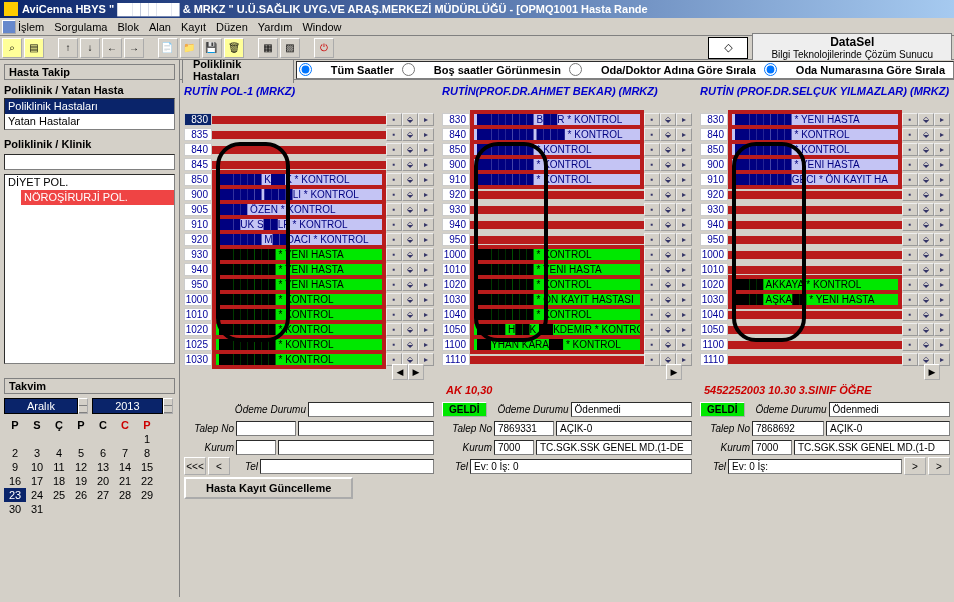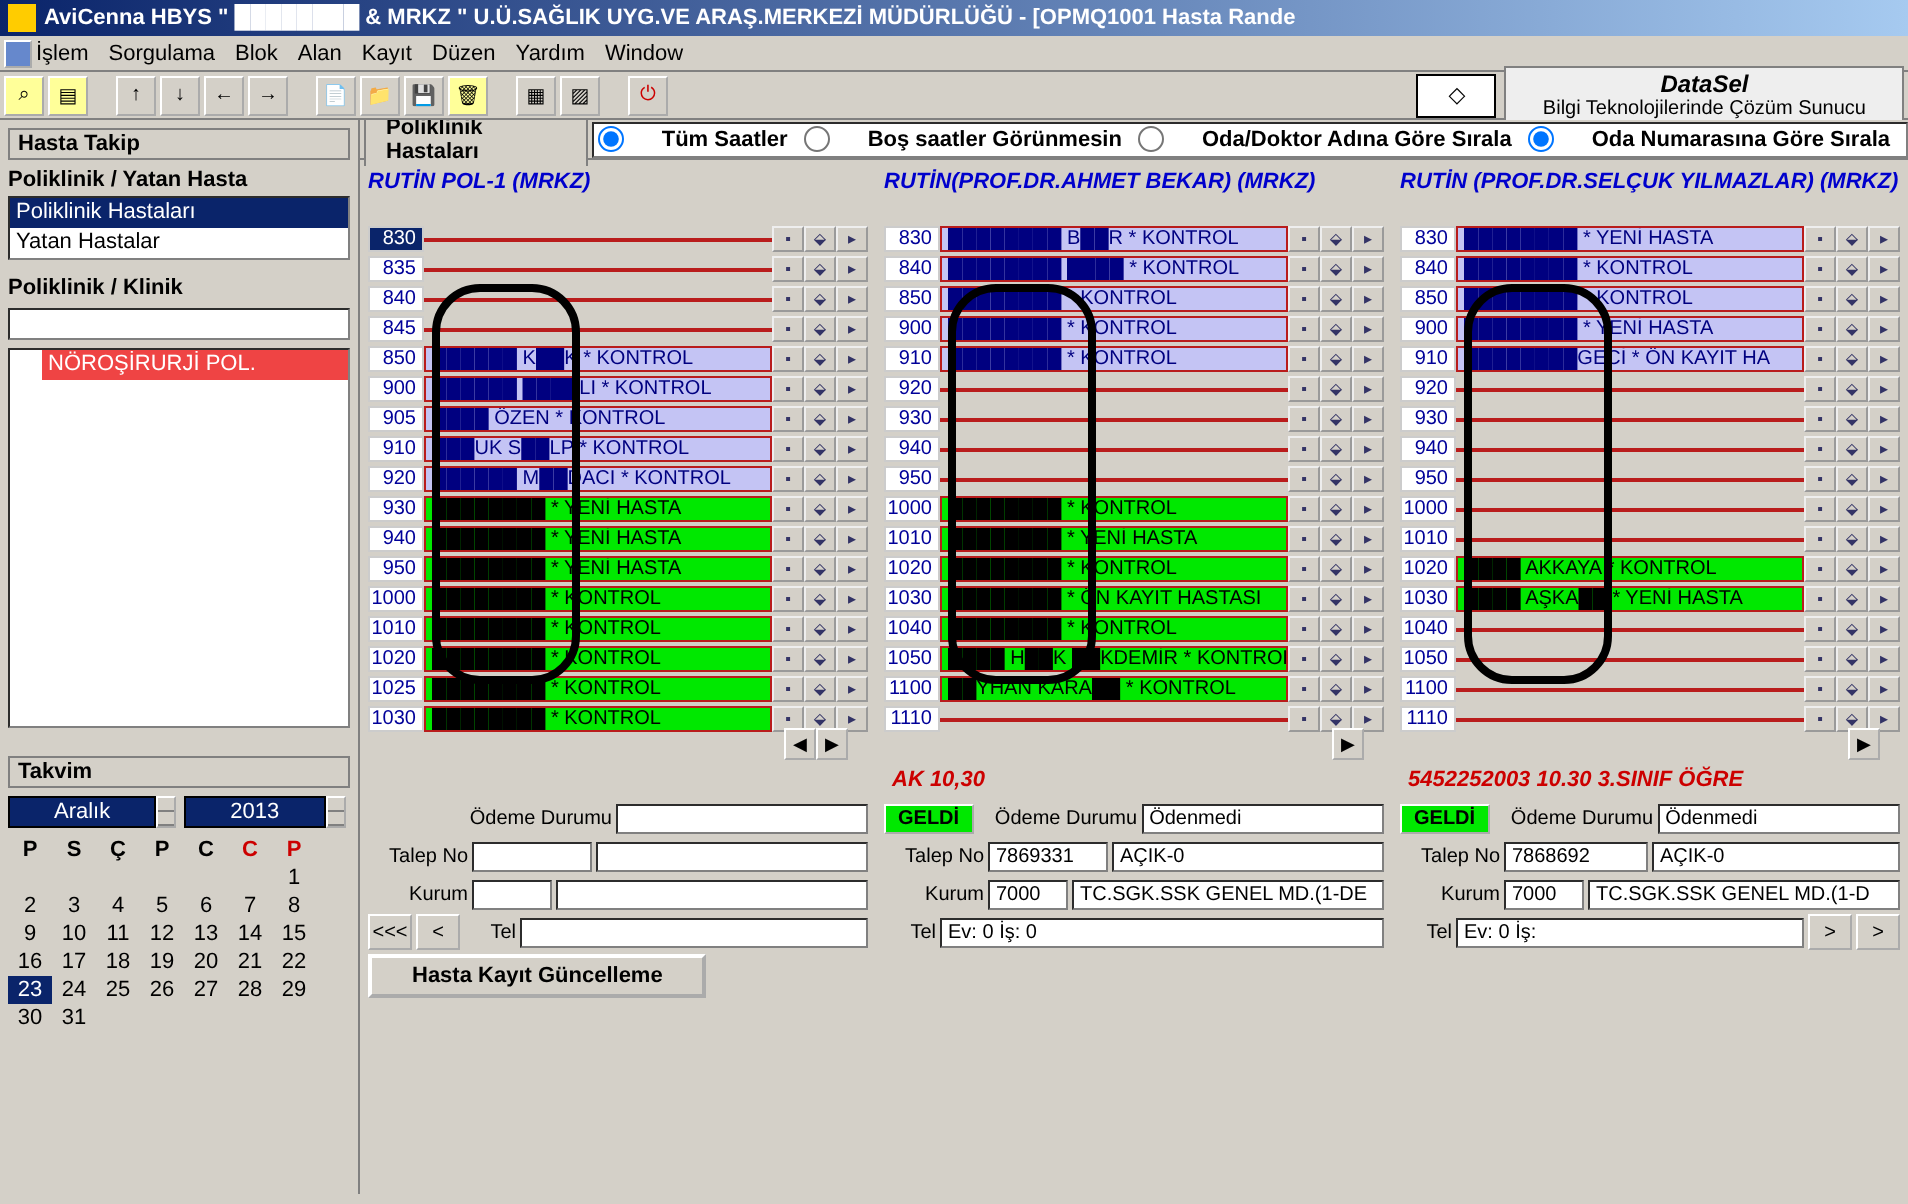--- a/index.html
+++ b/index.html
@@ -12,21 +12,21 @@
   .menubar .mi { width: 14px; height: 14px; background: #6688cc; border: 1px outset #fff; margin-right: 2px; }
   .menubar span { margin-right: 10px; cursor: pointer; }
   
   .toolbar { height: 24px; background: #d4d0c8; display: flex; align-items: center; padding: 2px; gap: 2px; border-bottom: 1px solid #808080; }
   .tbtn { width: 20px; height: 20px; border: 1px outset #fff; background: #d4d0c8; display: flex; align-items: center; justify-content: center; font-size: 10px; }
   .tbtn.yellow { background: #ffff99; }
   .toolbar .spacer { flex: 1; }
   .toolbar .brand { display: flex; align-items: center; gap: 4px; }
   .brand-icon { width: 40px; height: 22px; border: 1px solid #000; background: #fff; display:flex; align-items:center; justify-content:center; }
   .brand-box { border: 1px solid #808080; background: #eee; padding: 1px 18px; text-align: center; font-size: 10px; }
-  .brand-box .b1 { font-weight: bold; font-size: 12px; font-style: italic; }
+  .brand-box .b1 { font-weight: bold; font-size: 12px; }
   
   .content { display: flex; height: 537px; }
   
   .sidebar { width: 180px; background: #d4d0c8; padding: 4px; border-right: 1px solid #808080; }
   .panel-title { background: #d4d0c8; border: 1px solid #808080; padding: 1px 4px; font-weight: bold; font-size: 11px; margin-bottom: 2px; }
   .sub-label { font-weight: bold; font-size: 11px; padding: 2px 0; }
   .listbox { background: #fff; border: 1px inset #808080; height: 32px; overflow: hidden; }
   .listbox .item { padding: 0 3px; font-size: 11px; line-height: 15px; }
   .listbox .item.sel { background: #0a246a; color: #fff; }
   .klinik-input { width: 100%; background: #fff; border: 1px inset #808080; height: 16px; margin-top: 2px; padding: 1px 3px; font-size: 11px; }
@@ -54,36 +54,36 @@
   .radio-row label { display: flex; align-items: center; gap: 19px; margin-right: 6px; white-space: nowrap; }
   .radio-row input { vertical-align: middle; }
   
   .cols { display: flex; flex: 1; overflow: hidden; }
   .col { flex: 1; min-width: 0; padding: 2px 4px; position: relative; }
   .col-title { color: #0000cc; font-weight: bold; font-style: italic; font-size: 11px; height: 30px; line-height: 14px; padding: 2px 0; }
   .slots { height: 250px; }
   .slot { display: flex; align-items: center; height: 15px; font-size: 10px; }
   .slot .time { width: 28px; background: #fff; color: #000099; text-align: right; padding-right: 3px; border: 1px solid #ccc; font-size: 10px; }
   .slot.sel .time { background: #0a246a; color: #fff; }
-  .slot .name { flex: 1; min-width: 0; background: #c4c4f4; color: #000080; padding-left: 3px; border: 1px solid #b91c1c; white-space: nowrap; overflow: hidden; font-size: 10px; }
+  .slot .name { flex: 1; min-width: 0; background: #c4c4f4; color: #000080; padding-left: 3px; border: 4px solid #b91c1c; white-space: nowrap; overflow: hidden; font-size: 10px; }
   .slot.green .name { background: #00e800; color: #000; }
   .slot.white .name { background: #fff; }
   .slot .btns { display: flex; }
   .slot .b { width: 16px; height: 13px; background: #d4d0c8; border: 1px outset #eee; font-size: 8px; display:flex; align-items:center; justify-content:center; color: #336; }
   
   .black-circle { position: absolute; width: 74px; height: 200px; border: 4px solid #000; border-radius: 24px; pointer-events: none; z-index: 5; }
   
   .scroll-row { display: flex; justify-content: flex-end; padding: 2px 10px 2px 0; }
   .scr-btn { width: 16px; height: 16px; background: #d4d0c8; border: 1px outset #fff; display:flex; align-items:center; justify-content:center; font-size: 9px; }
   
   .info-line { color: #cc0000; font-weight: bold; font-style: italic; font-size: 11px; padding: 2px 4px; height: 16px; }
   
   .detail { background: #d4d0c8; padding: 2px 0; }
   .d-row { display: flex; align-items: center; height: 18px; gap: 2px; margin-bottom: 1px; }
-  .d-lbl { font-size: 10px; text-align: right; width: 50px; }
+  .d-lbl { font-style: italic; font-size: 10px; text-align: right; width: 50px; }
   .d-val { background: #fff; border: 1px inset #808080; height: 15px; padding: 0 3px; font-size: 10px; display: flex; align-items: center; }
   .geldi-btn { background: #00e800; border: 1px outset #fff; padding: 1px 6px; font-size: 10px; font-weight: bold; }
   .nav-btn { width: 22px; height: 18px; background: #d4d0c8; border: 1px outset #fff; display:flex; align-items:center; justify-content:center; font-size: 10px; }
   .big-btn { background: #d4d0c8; border: 2px outset #fff; padding: 3px 20px; font-weight: bold; font-size: 11px; }
 </style>
 </head>
 <body>
 
 <div class="titlebar">
   <div class="app-icon"></div>
@@ -134,20 +134,21 @@
   <div class="sidebar">
     <div class="panel-title">Hasta Takip</div>
     <div class="sub-label">Poliklinik / Yatan Hasta</div>
     <div class="listbox">
       <div class="item sel">Poliklinik Hastaları</div>
       <div class="item">Yatan Hastalar</div>
     </div>
     <div class="sub-label" style="margin-top:6px">Poliklinik / Klinik</div>
     <input class="klinik-input" style="">
     <div class="klinik-list">
+      <div class="k-item">DİYET POL.</div>
       <div class="k-item sel">NÖROŞİRURJİ POL.</div>
     </div>
     
     <div class="takvim">
       <div class="panel-title">Takvim</div>
       <div class="tk-header">
         <div class="tk-sel-wrap">
           <div class="tk-sel">Aralık</div>
           <div class="tk-spin">
               <div></div>

